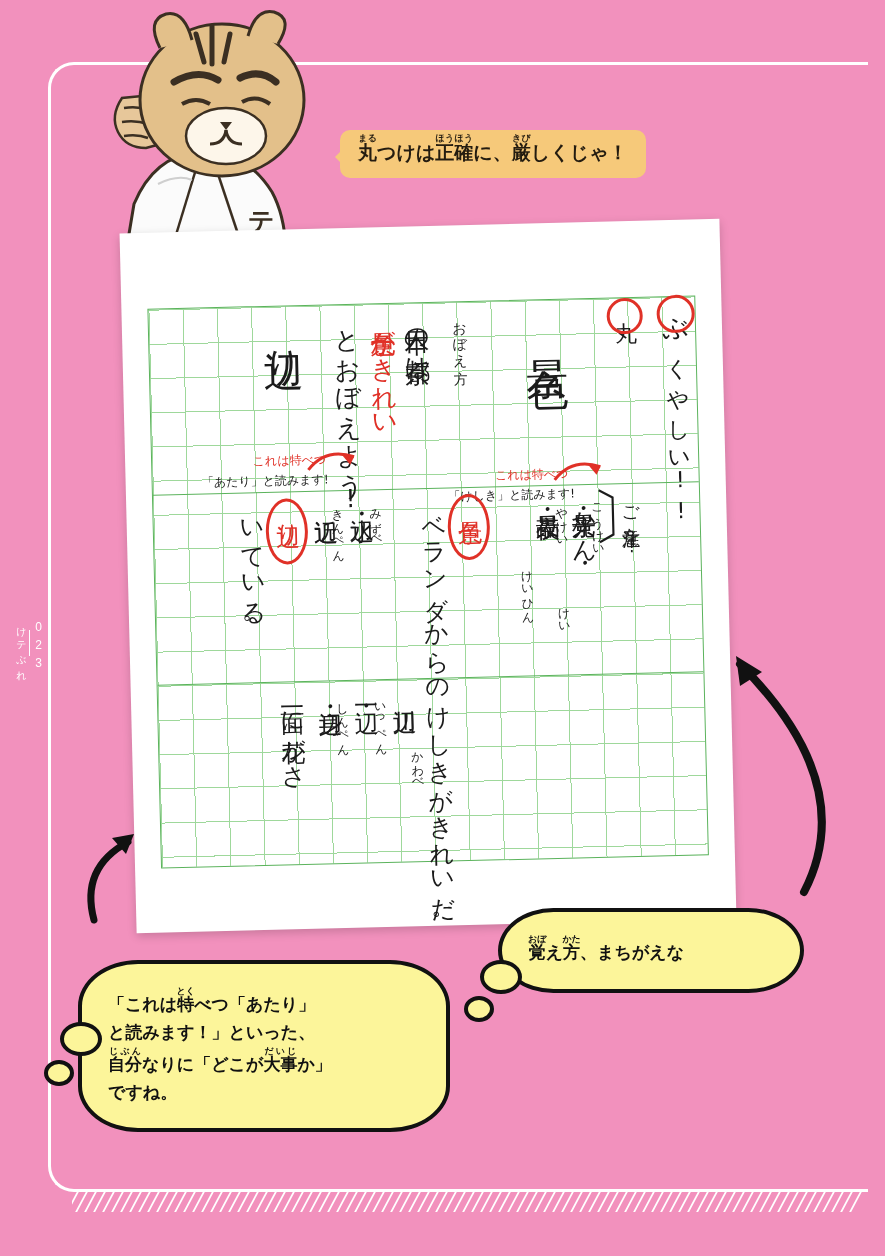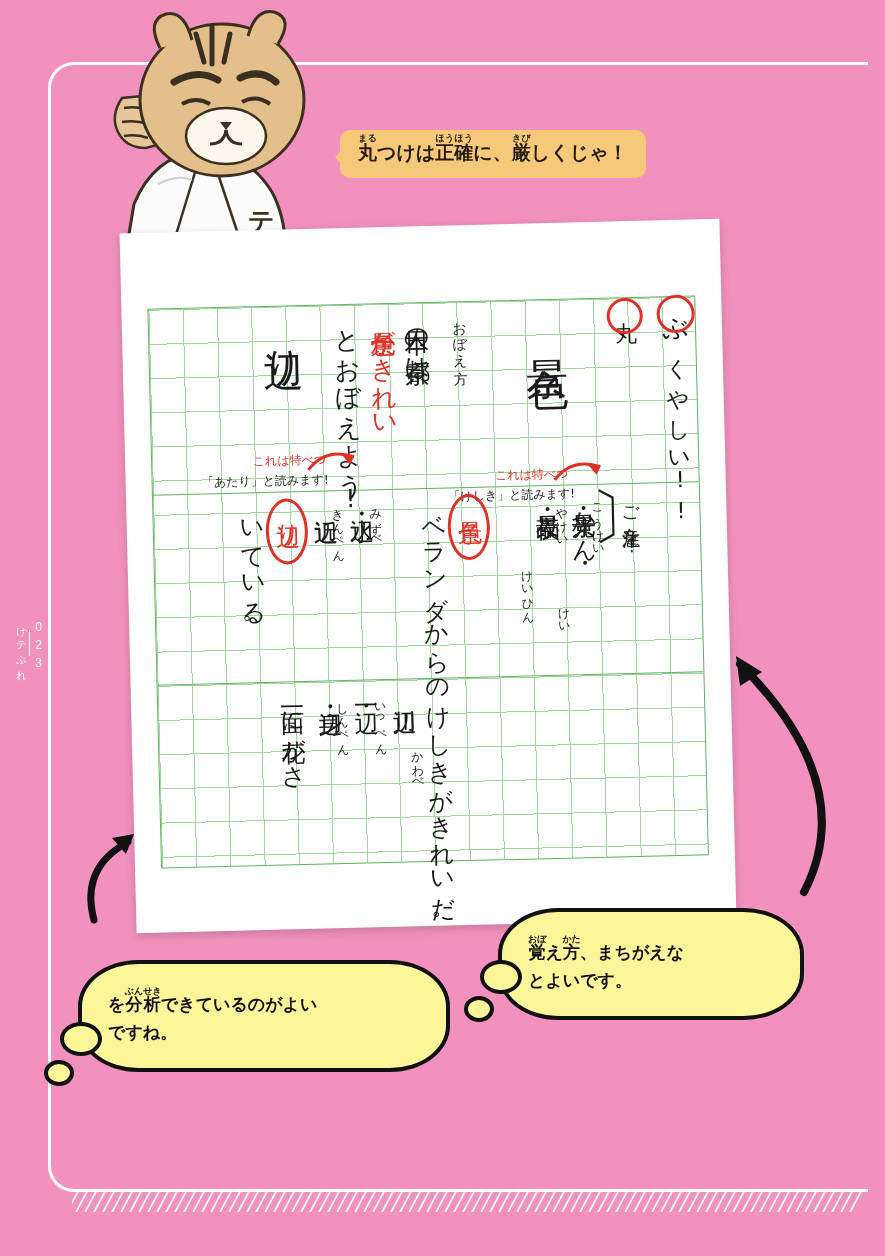--- a/index.html
+++ b/index.html
@@ -347,20 +347,21 @@
 <svg class="arrow" style="left:72px; top:816px;" width="90" height="110">
   <path d="M22 104 q-14 -52 34 -78" stroke="#111" stroke-width="7" fill="none" stroke-linecap="round"></path>
   <path d="M62 18 l-22 4 l14 16 z" fill="#111"></path>
 </svg>
 <svg class="arrow" style="left:700px; top:614px;" width="130" height="290">
   <path d="M104 278 q56 -108 -64 -228" stroke="#111" stroke-width="8" fill="none" stroke-linecap="round"></path>
   <path d="M36 42 l4 30 l22 -14 z" fill="#111"></path>
 </svg>
 
 <div class="cloud cloud-left">
-  <p>を<ruby>分析<rt>ぶんせき</rt></ruby>できているのがよい</p>
+  <p>「これは<ruby>特<rt>とく</rt></ruby>べつ「あたり」</p>
+  <p>と読みます！」といった、</p>
+  <p><ruby>自分<rt>じぶん</rt></ruby>なりに「どこが<ruby>大事<rt>だいじ</rt></ruby>か」</p>
   <p>ですね。</p>
 </div>
 
 <div class="cloud cloud-right">
   <p><ruby>覚<rt>おぼ</rt></ruby>え<ruby>方<rt>かた</rt></ruby>、まちがえな</p>
-  <p>とよいです。</p>
 </div>
 
 </body></html>

